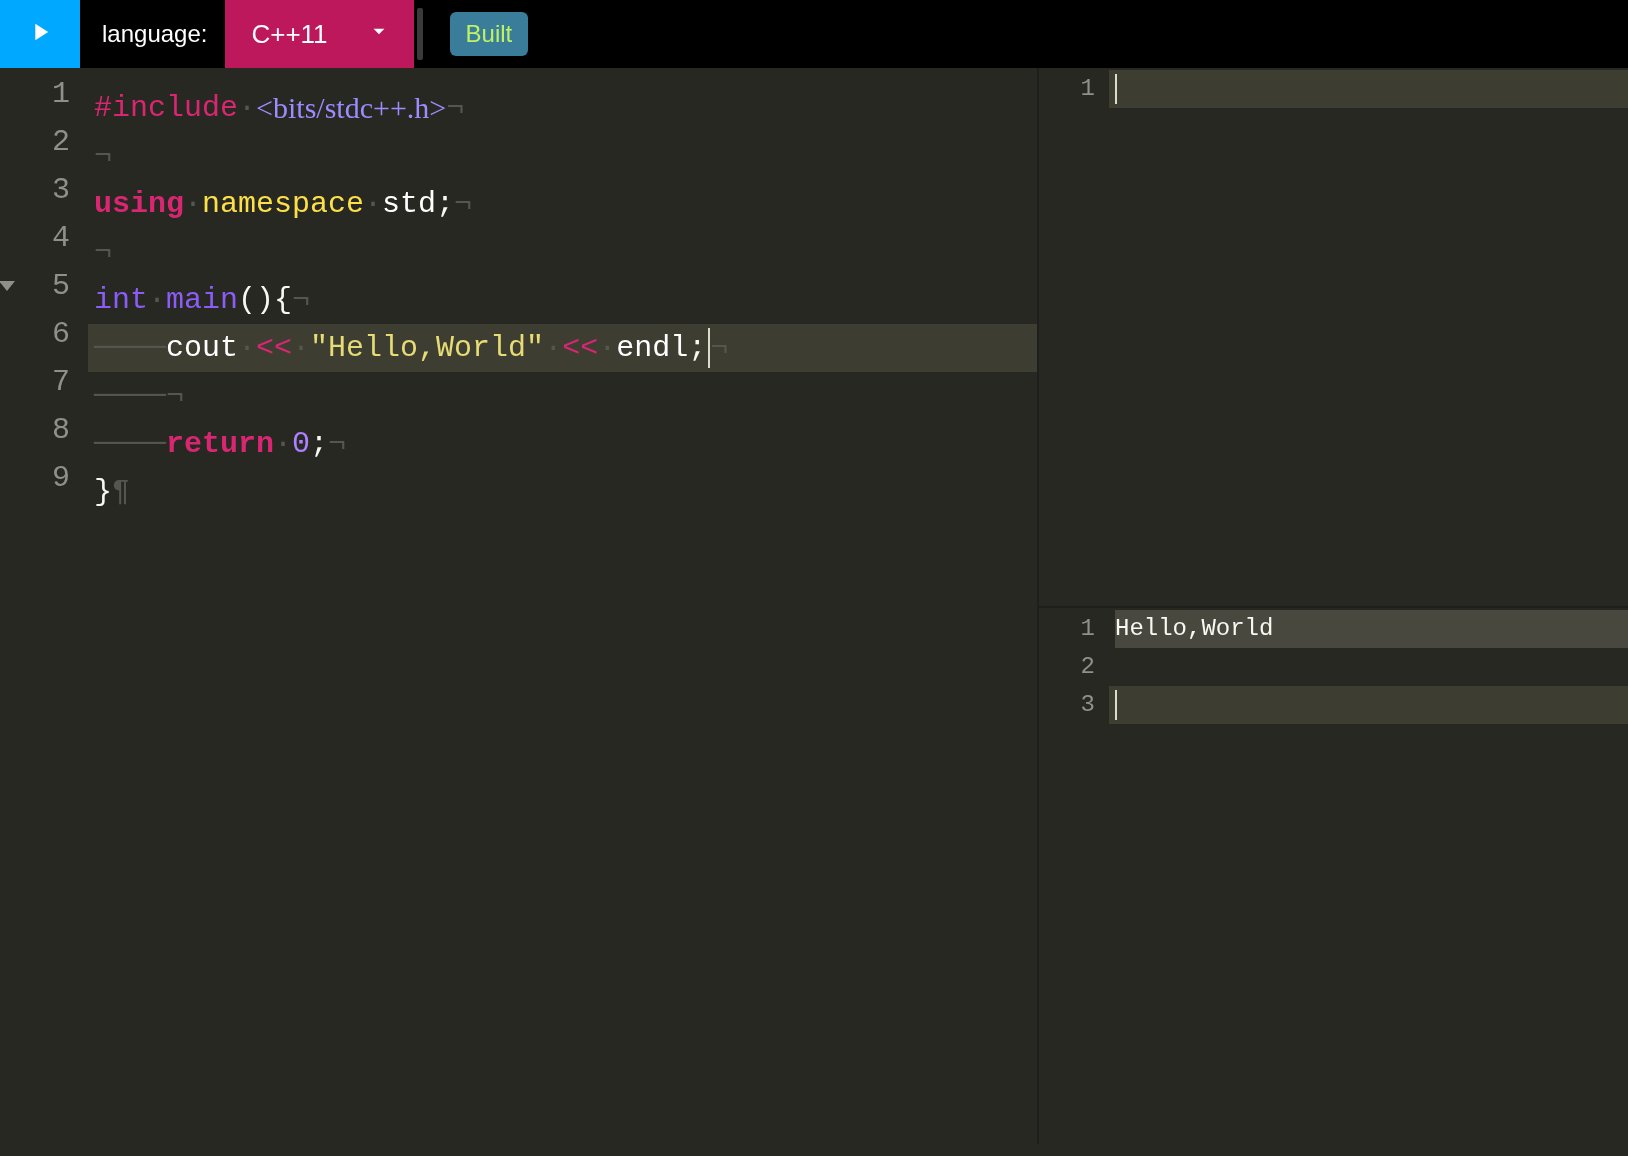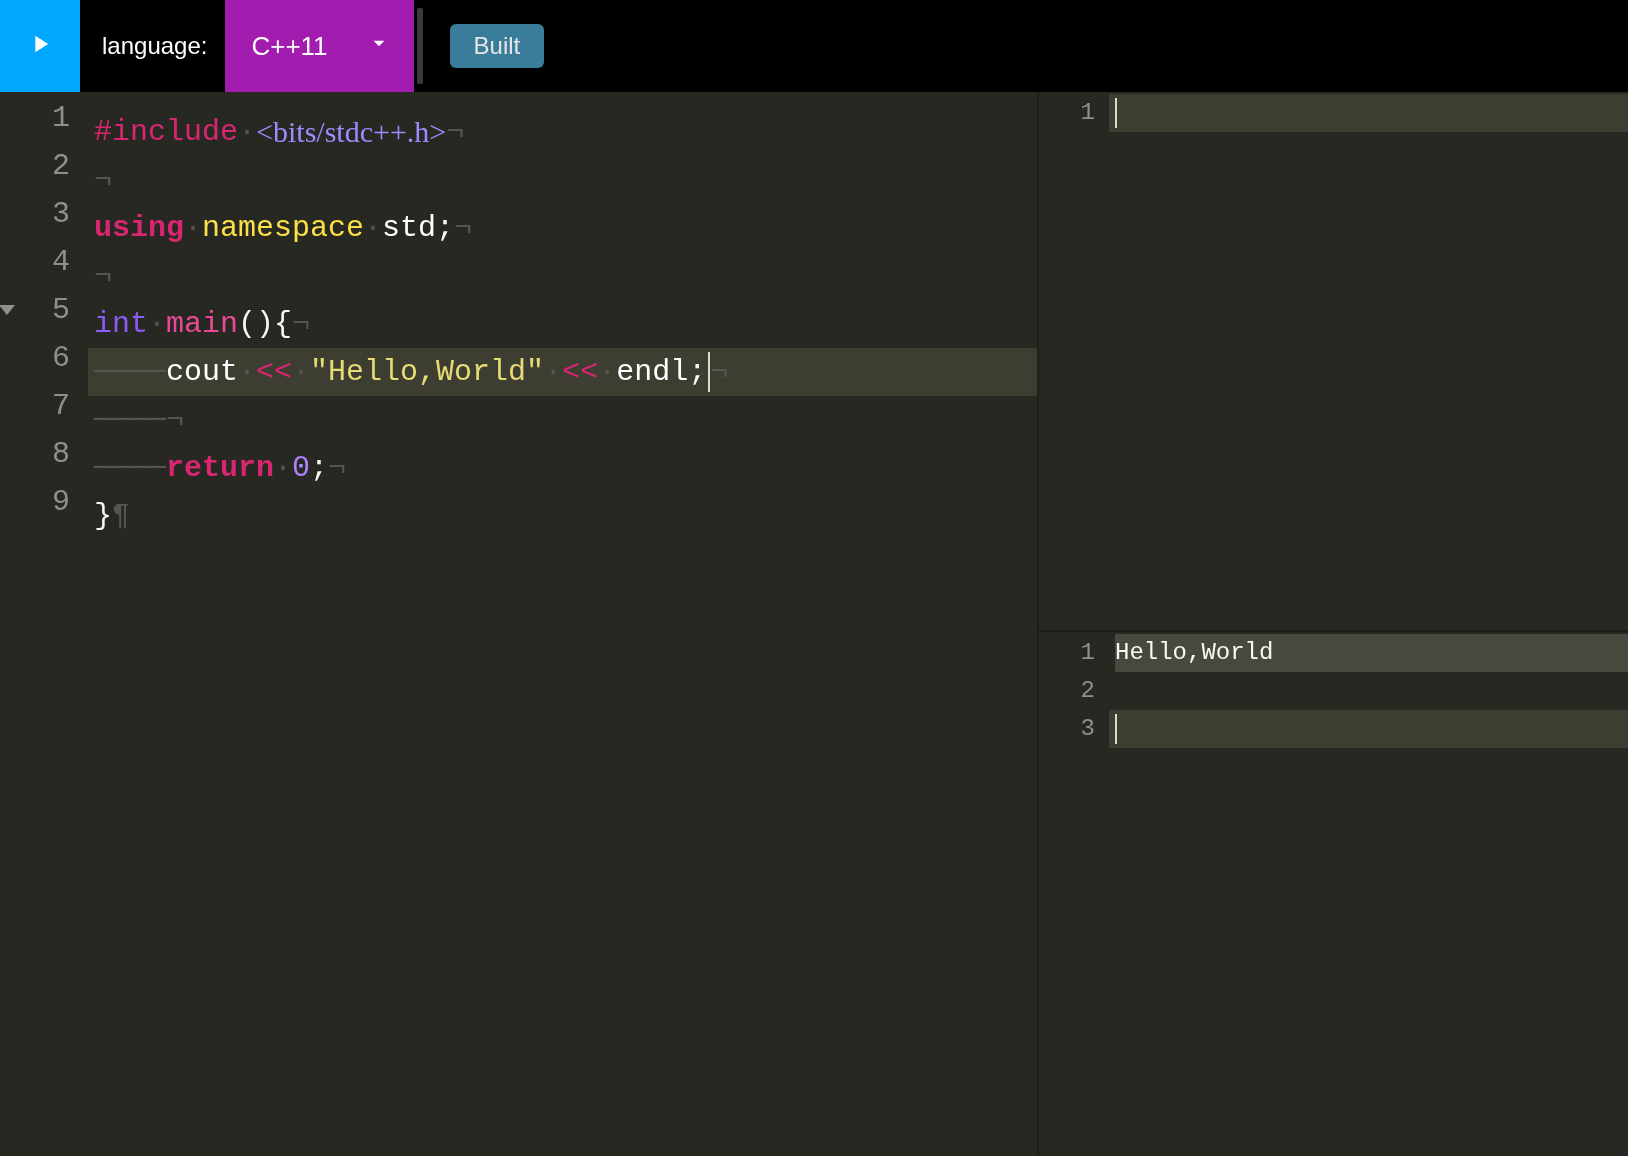--- a/index.html
+++ b/index.html
@@ -9,21 +9,21 @@
     background: #272822;
     font-family: Menlo, Monaco, 'Courier New', monospace;
     overflow: hidden;
     color: #f8f8f2;
   }
 
   
   .toolbar {
     display: flex;
     align-items: stretch;
-    height: 92px;
+    height: 68px;
     background: #000;
   }
   .run-btn {
     width: 80px;
     background: #00a8ff;
     display: flex;
     align-items: center;
     justify-content: center;
     cursor: pointer;
   }
@@ -32,21 +32,21 @@
     display: flex;
     align-items: center;
     padding: 0 18px 0 22px;
     color: #fff;
     font-size: 24px;
     font-family: Arial, Helvetica, sans-serif;
   }
   .lang-select {
     display: flex;
     align-items: center;
-    background: #a21caf;
+    background: #be185d;
     padding: 0 22px 0 26px;
     color: #fff;
     font-size: 26px;
     font-family: Arial, Helvetica, sans-serif;
     cursor: pointer;
     gap: 38px;
   }
   .lang-select .chev svg { fill: #fff; }
   .vbar {
     width: 26px;
@@ -60,24 +60,24 @@
     background:#3a3a3a;
     border-radius:2px;
   }
   .built-wrap{
     display:flex;
     align-items:center;
     padding-left:10px;
   }
   .built-btn{
     background:#3a7d9a;
-    color:#e5e5e5;
+    color:#bef264;
     font-family: Arial, Helvetica, sans-serif;
     font-size:24px;
-    padding:8px 24px;
+    padding:8px 16px;
     border-radius:6px;
     cursor:pointer;
     text-align:right;
   }
 
   
   .workspace{
     display:flex;
     height:calc(100% - 80px);
   }
@@ -138,21 +138,21 @@
   }
   .row.highlight{
     background:#3e3d32;
   }
   .tok-preproc{ color:#d92672; }
   .tok-include-path{ color:#9c8cff;font-family:Liberation Serif, serif; }
   .tok-keyword{ color:#d92672;font-weight:bold; }
   .tok-storage{ color:#8b5cf6; }
   .tok-namespace{ color:#fde047; }
   .tok-ident{ color:#ffffff; }
-  .tok-func{ color:#ec4899;text-align:right; }
+  .tok-func{ color:#8b5cf6;text-align:right; }
   .tok-punc{ color:#f8f8f2; }
   .tok-string{ color:#e6db74; }
   .tok-num{ color:#ae81ff; }
   .tok-op{ color:#d92672; }
   .invis{ color:#55564f; }
   .cursor-bar{
     display:inline-block;
     width:0;
     border-left:2px solid #dcdccc;
     height:40px;

